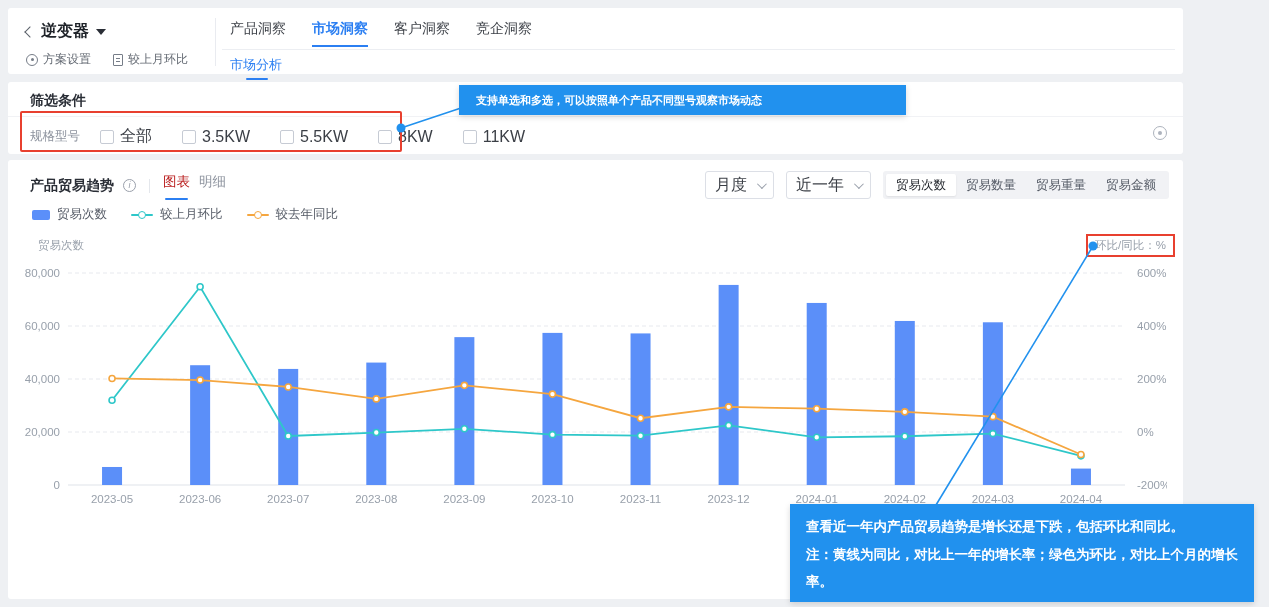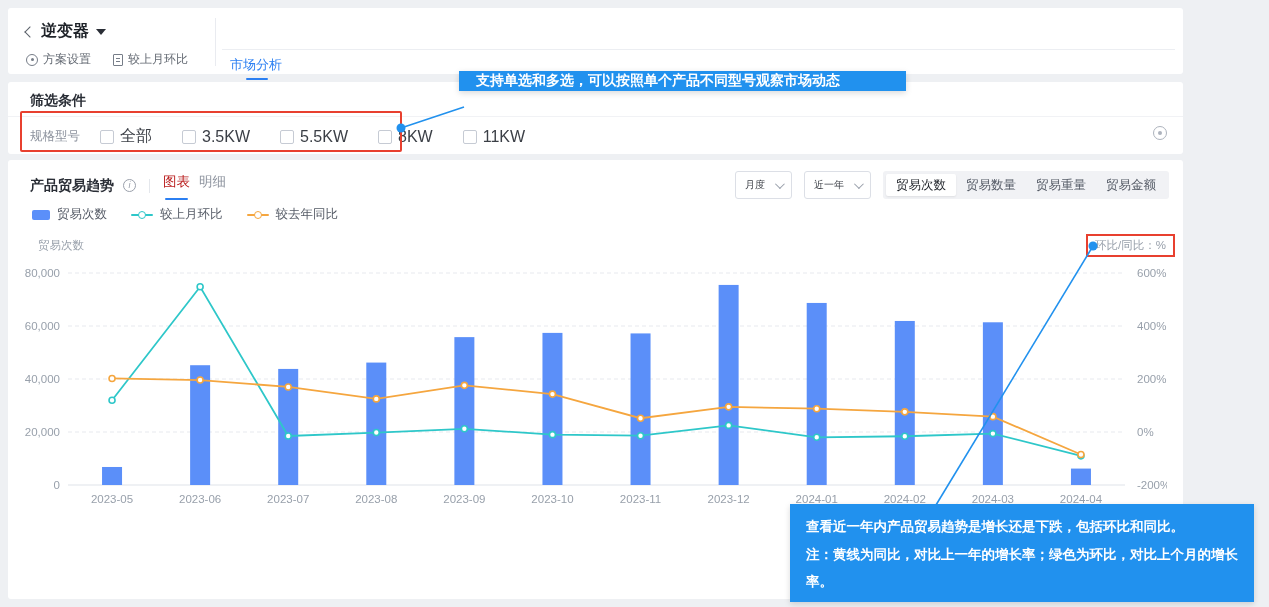--- a/index.html
+++ b/index.html
@@ -61,21 +61,21 @@
 
   
   #chart-card{top:160px;height:439px;}
   .chart-hdr{position:absolute;left:22px;top:13px;display:flex;align-items:center;gap:9px;}
   .chart-title{font-size:14px;font-weight:bold;color:#2a2e36;}
   .hdr-sep{width:1px;height:14px;background:#e4e7ec;margin:0 4px;}
   .view-tab{font-size:13.5px;color:#8d939e;position:relative;padding-bottom:7px;cursor:pointer;}
   .view-tab.active{color:#b91c1c;font-weight:normal;}
   .view-tab.active::after{content:"";position:absolute;left:2px;right:2px;bottom:-2px;height:2px;background:var(--accent-blue);border-radius:1px;}
   .chart-controls{position:absolute;right:14px;top:11px;display:flex;align-items:center;gap:12px;}
-  .select{display:flex;align-items:center;justify-content:space-between;gap:10px;border:1px solid #dcdfe6;border-radius:3px;height:28px;padding:0 9px;font-size:10px;color:#3b3f46;background:#fff;cursor:pointer;}
+  .select{display:flex;align-items:center;justify-content:space-between;gap:10px;border:1px solid #dcdfe6;border-radius:3px;height:28px;padding:0 9px;font-size:16px;color:#3b3f46;background:#fff;cursor:pointer;}
   .sel-chev{width:7px;height:7px;border-right:1.4px solid #9aa0ab;border-bottom:1.4px solid #9aa0ab;transform:rotate(45deg) translateY(-2px);}
   .seg-group{display:flex;background:#f1f2f5;border-radius:3px;padding:3px;height:28px;align-items:stretch;}
   .seg-btn{font-size:12.5px;color:#555b66;padding:0 10px;display:flex;align-items:center;border-radius:2px;cursor:pointer;white-space:nowrap;}
   .seg-btn.active{background:#fff;color:#1f2329;box-shadow:0 1px 2px rgba(0,0,0,.08);}
   .legend-row{position:absolute;left:24px;top:46px;display:flex;align-items:center;gap:24px;}
   .leg-item{display:flex;align-items:center;gap:7px;font-size:12.5px;color:#555b66;cursor:pointer;}
   .leg-bar{width:18px;height:10px;border-radius:2px;background:var(--bar-blue);}
   .leg-line{position:relative;width:22px;height:2px;border-radius:1px;}
   .leg-line .leg-dot{position:absolute;left:7px;top:-3px;width:8px;height:8px;border-radius:50%;background:#fff;}
   .leg-line.teal{background:var(--teal);} .leg-line.teal .leg-dot{border:1.6px solid var(--teal);}
@@ -83,21 +83,21 @@
   .axis-title-left{position:absolute;left:30px;top:78px;font-size:11.5px;color:#98a0ab;}
   #chart-svg{position:absolute;left:16px;top:88px;}
   .axis-label{fill:#98a0ab;font-size:11.5px;}
 
   
   .red-box{position:absolute;border:2px solid var(--annotation-red);border-radius:2px;z-index:40;pointer-events:none;}
   #red-box-filter{left:20px;top:111px;width:382px;height:41px;}
   #right-axis-box{position:absolute;left:1086px;top:234px;border:2px solid var(--annotation-red);padding:2px 7px;font-size:11.5px;color:#98a0ab;background:#fff;z-index:40;white-space:nowrap;}
   #connector-svg{position:absolute;left:0;top:0;z-index:45;pointer-events:none;}
   .callout{position:absolute;background:var(--callout-blue);color:#fff;font-weight:bold;z-index:50;box-shadow:0 2px 6px rgba(0,0,0,.15);}
-  #callout-top{left:459px;top:71px;width:447px;height:20px;display:flex;align-items:center;padding:0 17px;font-size:14px;white-space:nowrap;}
+  #callout-top{left:459px;top:85px;width:447px;height:30px;display:flex;align-items:center;padding:0 17px;font-size:11px;white-space:nowrap;}
   #callout-bottom{left:790px;top:504px;width:464px;padding:9px 16px 6px;font-size:13.5px;line-height:2.05;}
   #callout-bottom span{display:inline;}
 </style>
 </head>
 <body>
 
 <div class="card" id="header-card">
   <div class="hdr-left">
     <div class="title-row">
       <span class="chev-left"></span>
@@ -109,20 +109,26 @@
         <span class="target-icon"></span>
         <span>方案设置</span>
       </span>
       <span class="subnav-item">
         <span class="doc-icon"></span>
         <span>较上月环比</span>
       </span>
     </div>
   </div>
   <div class="v-divider"></div>
+  <div class="tabs-row">
+    <span class="tab">产品洞察</span>
+    <span class="tab active">市场洞察</span>
+    <span class="tab">客户洞察</span>
+    <span class="tab">竞企洞察</span>
+  </div>
   <div class="tabs-underline"></div>
   <span class="subtab">市场分析</span>
 </div>
 
 <div class="card" id="filter-card">
   <div class="filter-title">筛选条件</div>
   <div class="filter-divider"></div>
   <div class="filter-row">
     <span class="filter-row-label">规格型号</span>
     <div class="cb-group">

